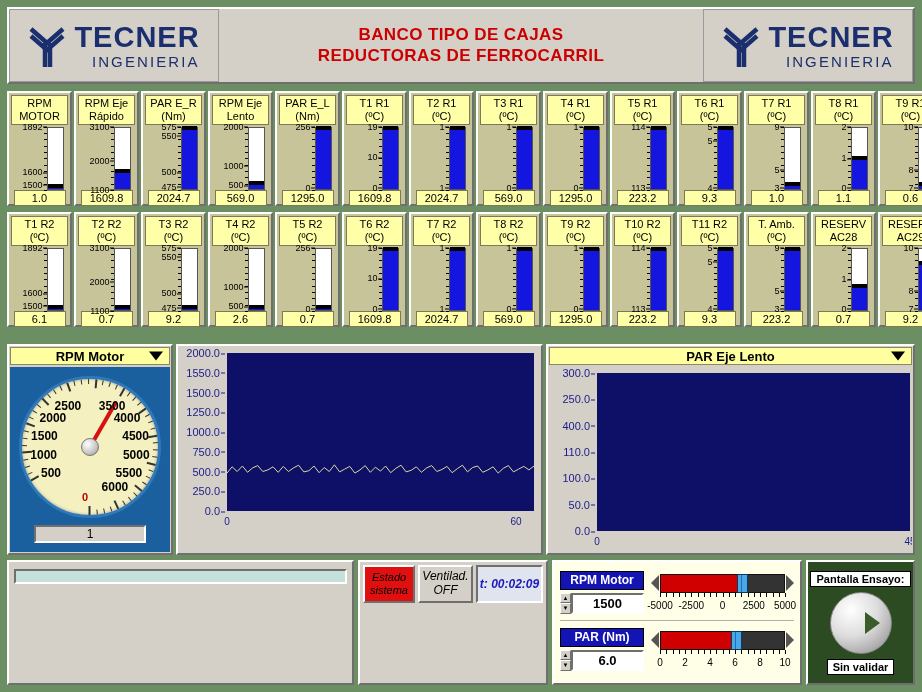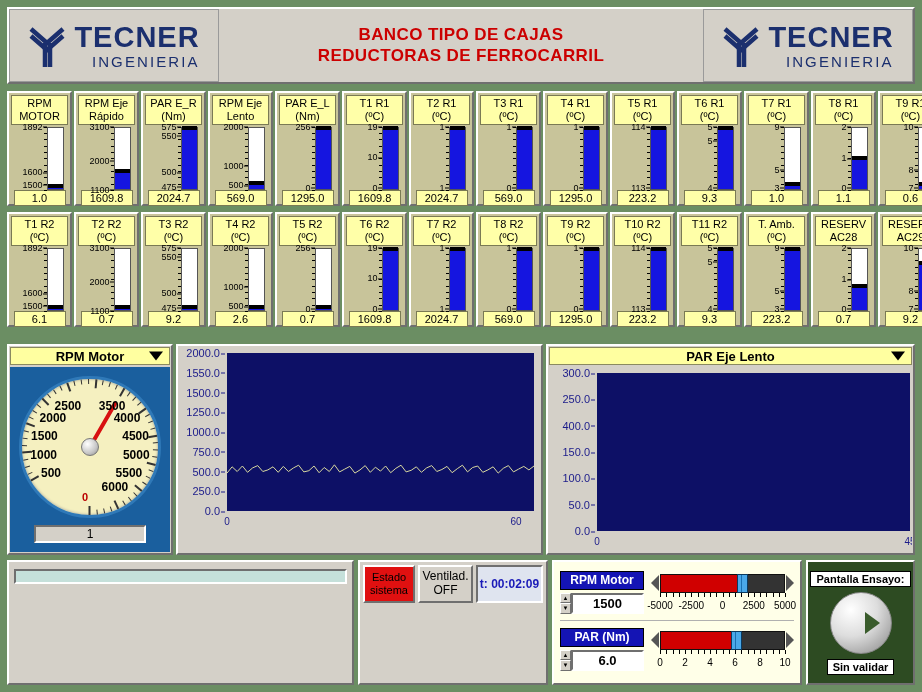--- a/index.html
+++ b/index.html
@@ -189,21 +189,21 @@
   }
   .spinner{
     position:absolute;left:5px;bottom:4px;width:13px;height:18px;
     display:flex;flex-direction:column;
   }
   .spinner i{
     flex:1;background:#d4d0c8;border:1px solid;border-color:#fff #6f6f6f #6f6f6f #fff;
     display:flex;align-items:center;justify-content:center;font-size:6px;color:#000;
   }
 
-  #ctrlpanel{width:190px;padding:3px;}
+  #ctrlpanel{width:190px;padding:3px;font-style:italic;}
   .ctrl-top{display:flex;gap:3px;height:38px;}
   .estado-btn{
     width:52px;background:#e01010;border:2px solid;border-color:#fff #6f6f6f #6f6f6f #fff;
     font-size:11px;color:#000;text-align:center;line-height:1.15;
     display:flex;flex-direction:column;align-items:center;justify-content:center;box-sizing:border-box;
   }
   .vent-btn{
     width:55px;background:#d4d0c8;border:2px solid;border-color:#fff #6f6f6f #6f6f6f #fff;
     font-size:12px;color:#000;text-align:center;line-height:1.15;
     display:flex;flex-direction:column;align-items:center;justify-content:center;box-sizing:border-box;
@@ -1438,21 +1438,21 @@
     <div class="cp-title">
       <span>PAR Eje Lento</span>
       <span class="cp-caret"></span>
     </div>
     <div class="cp-body">
       <div class="plotwrap" id="plot2">
           <div class="plotbox" style="left: 48px; top: 6px; width: 313px; height: 158px;"></div>
           <div class="ylab" style="left: 0px; top: 6px; width: 41px;">300.0</div>
           <div class="ylab" style="left: 0px; top: 32.3333px; width: 41px;">250.0</div>
           <div class="ylab" style="left: 0px; top: 58.6667px; width: 41px;">400.0</div>
-          <div class="ylab" style="left: 0px; top: 85px; width: 41px;">150.0</div>
+          <div class="ylab" style="left: 0px; top: 85px; width: 41px;">110.0</div>
           <div class="ylab" style="left: 0px; top: 111.333px; width: 41px;">100.0</div>
           <div class="ylab" style="left: 0px; top: 137.667px; width: 41px;">50.0</div>
           <div class="ylab" style="left: 0px; top: 164px; width: 41px;">0.0</div>
           <div class="xlab" style="left: 48px; top: 169px;">0</div>
           <div class="xlab" style="left: 361px; top: 169px;">45</div>
         </div>
     </div>
   </div>
 </div>
 

